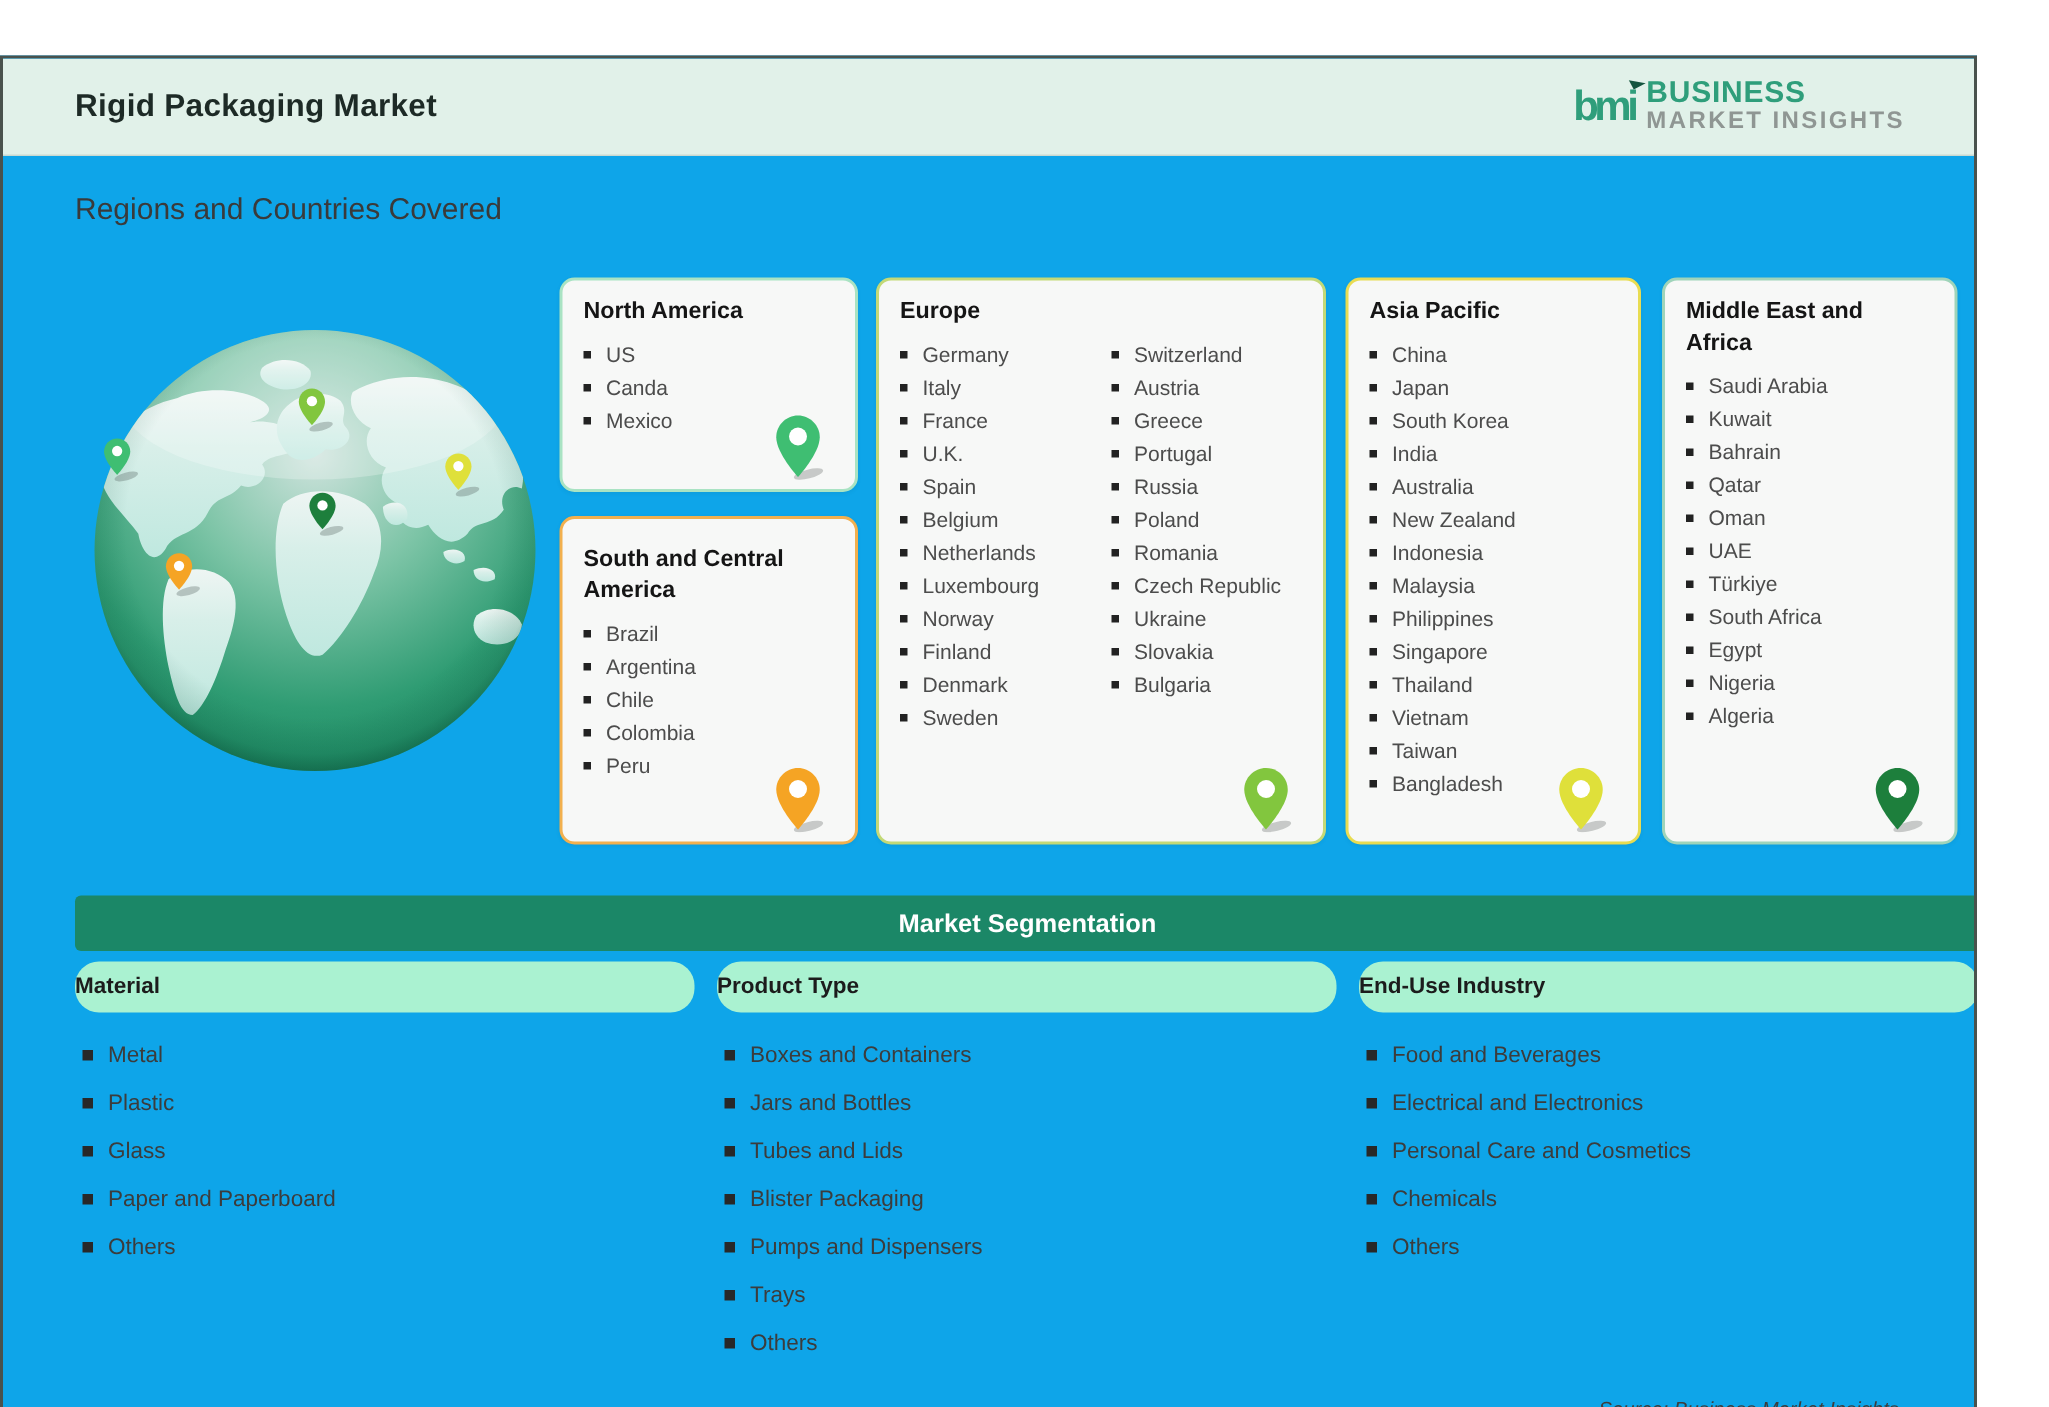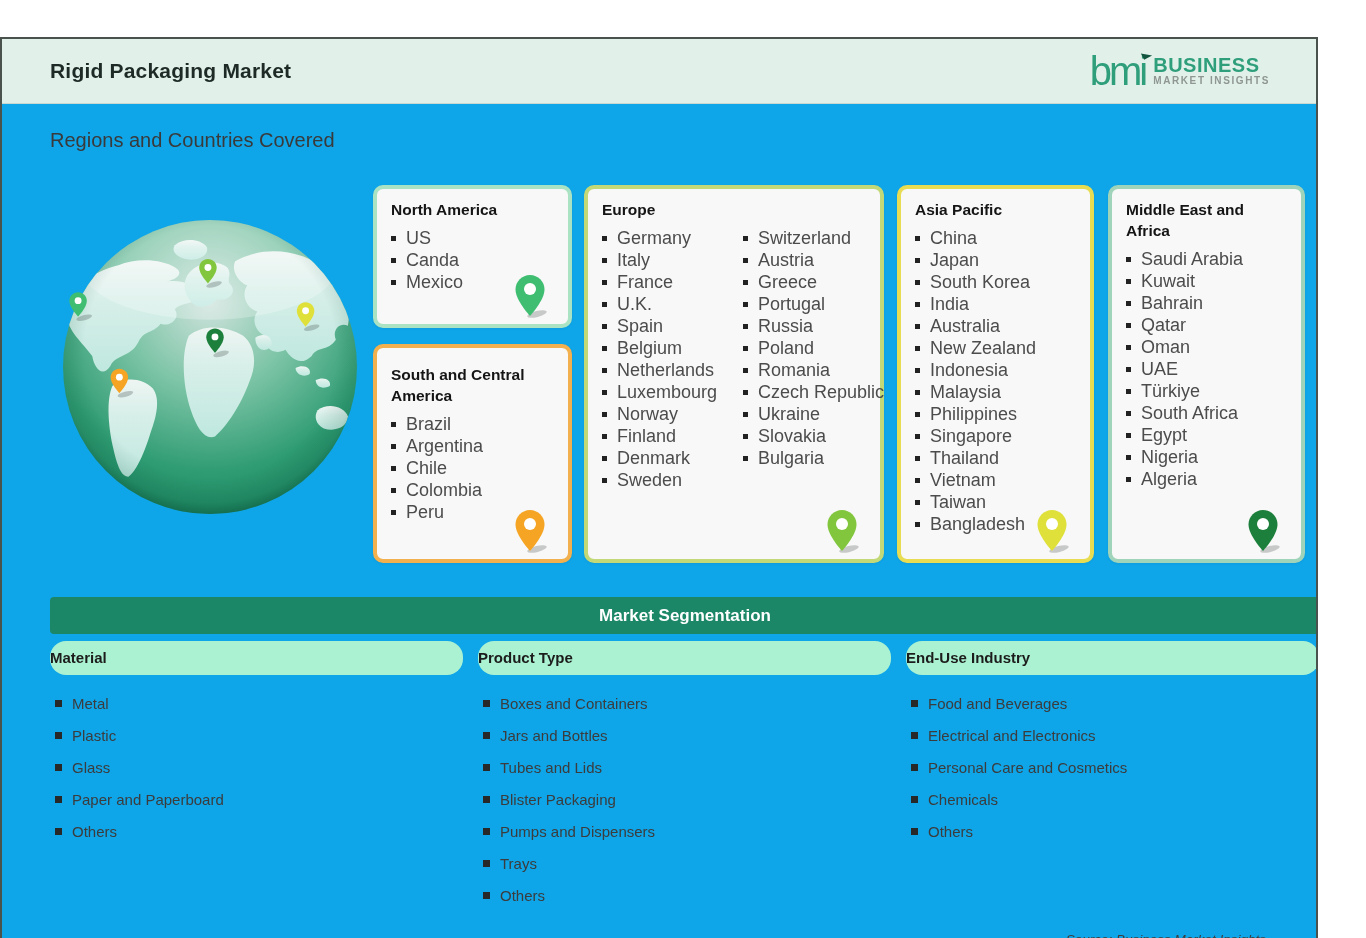--- a/index.html
+++ b/index.html
@@ -3,35 +3,35 @@
 <meta charset="utf-8">
 <style>
   * { box-sizing: border-box; margin: 0; padding: 0; }
   html,body { width:1366px; height:938px; background:#fff; font-family:"Liberation Sans", sans-serif; }
   .page { position:relative; width:1318px; height:938px; border:2px solid #49524d; background:#0ea5e9; overflow:hidden;margin-top:37px; }
 
   
   .topbar { position:absolute; top:0; left:0; right:0; height:65px; background:#e1f1e9; border-bottom:1px solid #c9d9d1; }
   .page-title { position:absolute; left:48px; top:20px; font-size:21px; font-weight:bold; color:#1d2a26; letter-spacing:.2px; }
   .logo { position:absolute; right:46px; top:10px; display:flex; align-items:center; gap:8px; }
-  .logo-mark { position:relative; font-size:40px; font-weight:normal; color:#2f9e7b; letter-spacing:-3px; line-height:44px; }
+  .logo-mark { position:relative; font-size:28px; font-weight:bold; color:#2f9e7b; letter-spacing:-3px; line-height:44px; }
   .logo-arrow { position:absolute; right:-6px; top:2px; width:0; height:0; border-left:9px solid #14553f; border-top:7px solid transparent; transform:rotate(-28deg); }
   .logo-text { display:flex; flex-direction:column; line-height:1.05; }
   .logo-line1 { font-size:20px; font-weight:bold; color:#2f9e7b; letter-spacing:.5px; }
-  .logo-line2 { font-size:10px; font-weight:bold; color:#8f9693; letter-spacing:1.6px; }
+  .logo-line2 { font-size:16px; font-weight:bold; color:#8f9693; letter-spacing:1.6px; }
 
   .section-title { position:absolute; left:48px; top:90px; font-size:20px; color:#3a3a3a; }
 
   
-  .card { position:absolute; background:#f7f8f7; border:4px solid #0c4a6e; border-radius:10px; padding:10px 14px; box-shadow:0 1px 3px rgba(0,0,0,.05); }
+  .card { position:absolute; background:#f7f8f7; border:2px solid #0c4a6e; border-radius:10px; padding:10px 14px; box-shadow:0 1px 3px rgba(0,0,0,.05); }
   .card h3 { font-size:15.5px; font-weight:bold; color:#151515; line-height:21px; margin-bottom:7px; }
   .card ul { list-style:none; }
   .card li { display:flex; align-items:center; height:22px; }
   .card .sq { width:5px; height:5px; background:#222; margin-right:10px; flex:none; }
-  .card .lbl { font-size:18px; color:#4c4c4c; white-space:nowrap; }
+  .card .lbl { font-size:14px; color:#4c4c4c; white-space:nowrap; }
   .two-col ul { column-count:2; column-gap:10px; width:272px; }
   .two-col li { break-inside:avoid; }
   .card-pin { position:absolute; right:20px; bottom:6px; }
 
   
   .seg-bar { position:absolute; left:48px; top:558px; width:1270px; height:37px; background:#1b8767; border-radius:4px; color:#fff; font-size:17px; font-weight:bold; text-align:center; line-height:37px; }
   .seg-head { position:absolute; top:602px; width:413px; height:34px; background:#aaf2d1; border-radius:16px; font-size:15px; font-weight:bold; color:#1c1c1c; text-align:left; line-height:34px; }
   .seg-list { position:absolute; top:648px; list-style:none; }
   .seg-list li { display:flex; align-items:center; height:32px; }
   .seg-list .sq { width:7px; height:7px; background:#282828; margin-right:10px; flex:none; }

